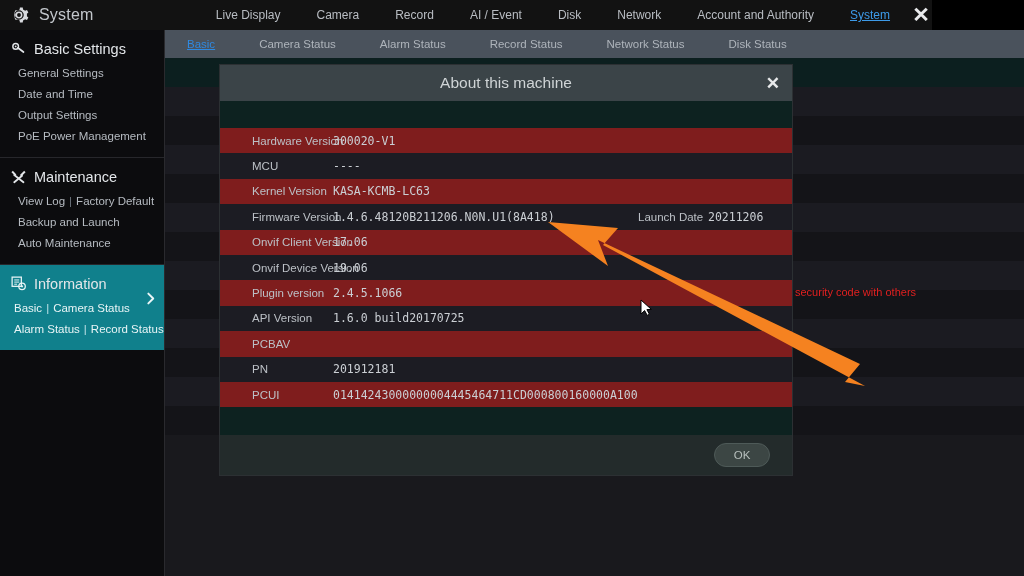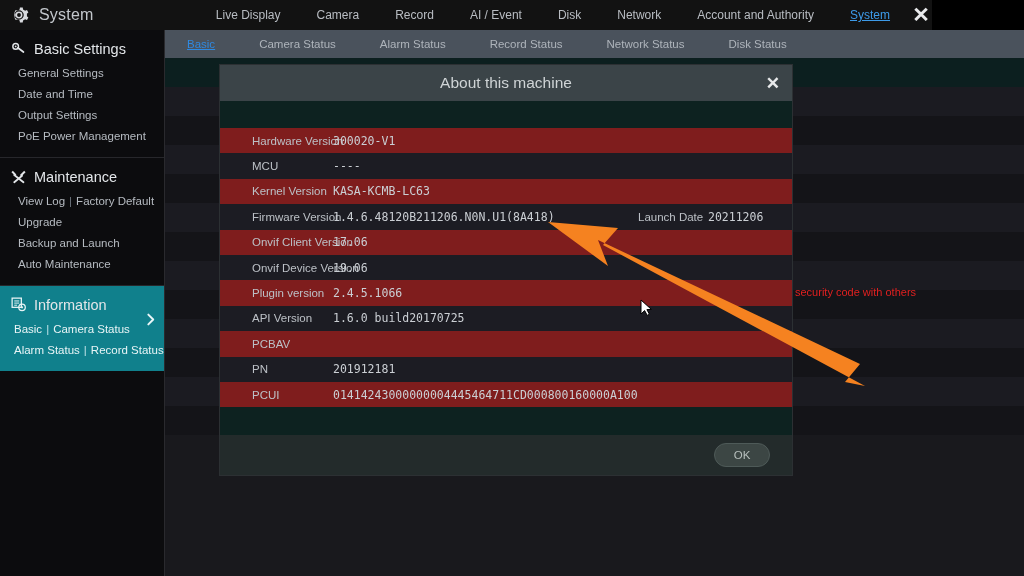--- a/index.html
+++ b/index.html
@@ -315,21 +315,20 @@
       <div class="side-head">
         <span class="side-ic"><svg viewBox="0 0 24 24" width="17" height="17">
             <path d="M4 4 L9 9 L7 11 L2 6 Z" fill="#e3e6e9"></path>
             <path d="M6 10 L19 20" stroke="#e3e6e9" stroke-width="2.6" stroke-linecap="round"></path>
             <path d="M20 4 L14 10 L16 12 L22 6 Z" fill="#e3e6e9"></path>
             <path d="M17 11 L6 20" stroke="#e3e6e9" stroke-width="2.6" stroke-linecap="round"></path>
           </svg></span>
         <span class="side-head-label">Maintenance</span>
       </div>
       <div class="side-link"><span>View Log</span><span class="side-sep">|</span><span>Factory Default</span></div>
-      <div class="side-link"><span>Upgrade</span></div>
       <div class="side-link"><span>Backup and Launch</span></div>
       <div class="side-link"><span>Auto Maintenance</span></div>
     </div>
     <div class="side-divider"></div>
     <div class="side-sec info">
       <div class="side-head">
         <span class="side-ic"><svg viewBox="0 0 24 24" width="17" height="17">
             <rect x="3" y="3" width="13" height="13" fill="none" stroke="#e8f4f6" stroke-width="1.8"></rect>
             <path d="M6 7h7M6 10h7M6 13h4" stroke="#e8f4f6" stroke-width="1.4"></path>
             <circle cx="17" cy="16" r="4.6" fill="none" stroke="#e8f4f6" stroke-width="1.8"></circle>

